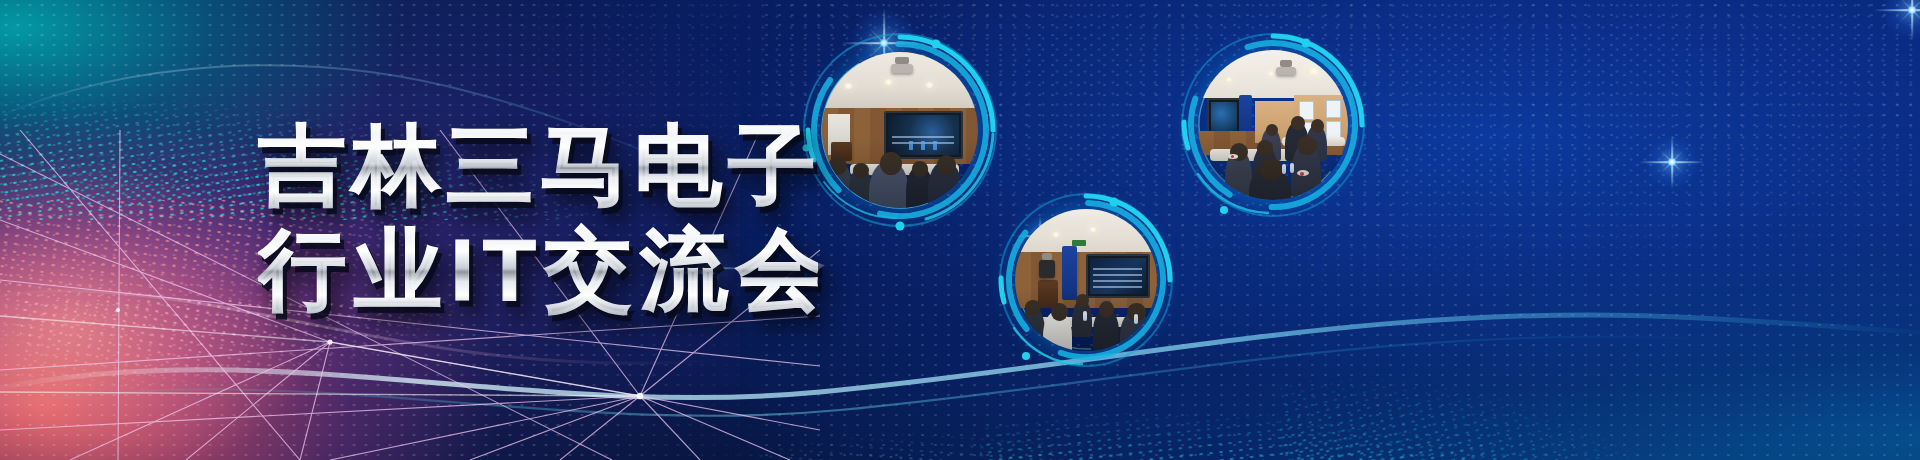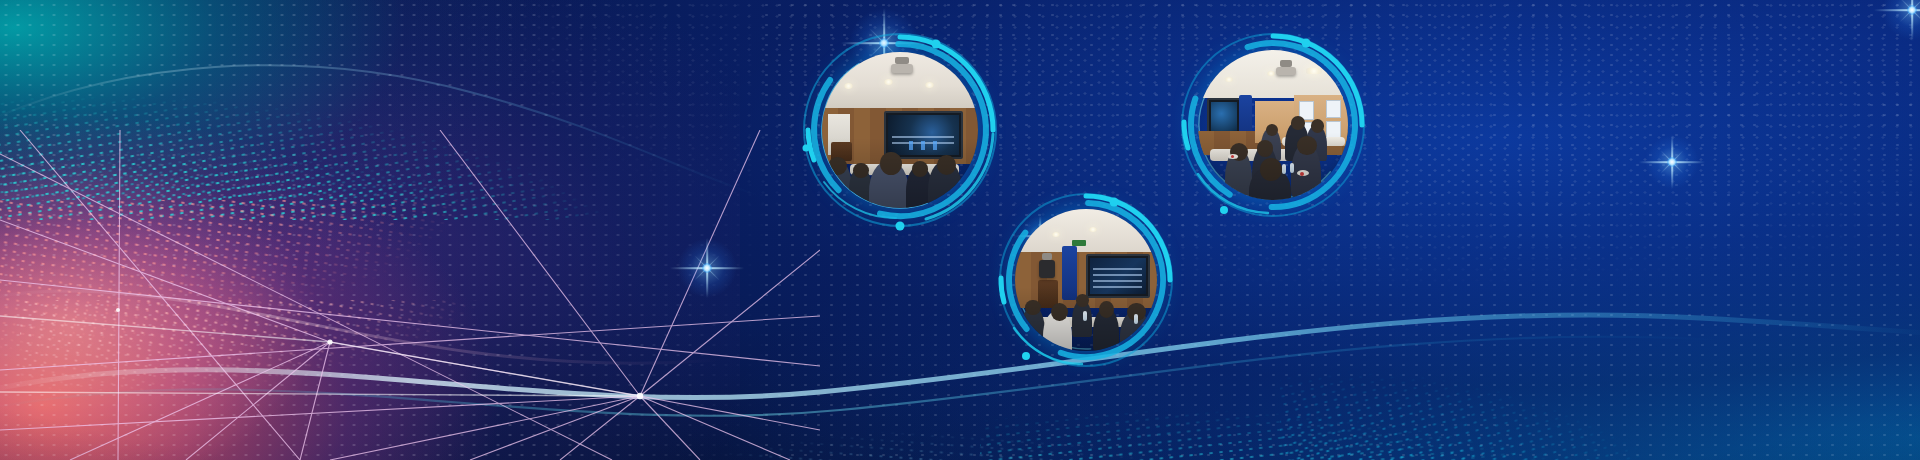--- a/index.html
+++ b/index.html
@@ -254,20 +254,22 @@
       </g>
       <g fill="#ffffff" opacity=".9">
         <circle cx="330" cy="212" r="2.6"></circle>
         <circle cx="640" cy="266" r="3.2"></circle>
         <circle cx="118" cy="180" r="2"></circle>
       </g>
     </svg>
   </div>
 
   <div class="headline">
+    <div class="hl-line l1">吉林三马电子</div>
+    <div class="hl-line l2">行业IT交流会</div>
   </div>
 
   <div class="photo" style="left:800px;top:30px;width:200px;height:200px;">
     <svg class="rings" width="200" height="200" viewBox="0 0 200 200">
       <circle cx="100" cy="100" r="96" fill="none" stroke="#0ea5d8" stroke-width="2" opacity=".55"></circle>
       <path d="M100,7 A93,93 0 0 1 193,100" fill="none" stroke="#22d3ee" stroke-width="5" stroke-linecap="round"></path>
       <path d="M193,104 A93,93 0 0 1 126,189" fill="none" stroke="#22d3ee" stroke-width="3" stroke-linecap="round" opacity=".8"></path>
       <path d="M14,130 A90,90 0 0 1 8,100" fill="none" stroke="#22d3ee" stroke-width="5" stroke-linecap="round"></path>
       <path d="M24,152 A88,88 0 0 0 96,188" fill="none" stroke="#22d3ee" stroke-width="2" stroke-linecap="round" opacity=".7"></path>
       <circle cx="100" cy="100" r="86" fill="none" stroke="#1bb6e0" stroke-width="6" opacity=".85" stroke-dasharray="200 48 120 80" stroke-linecap="round" transform="rotate(-30 100 100)"></circle>

